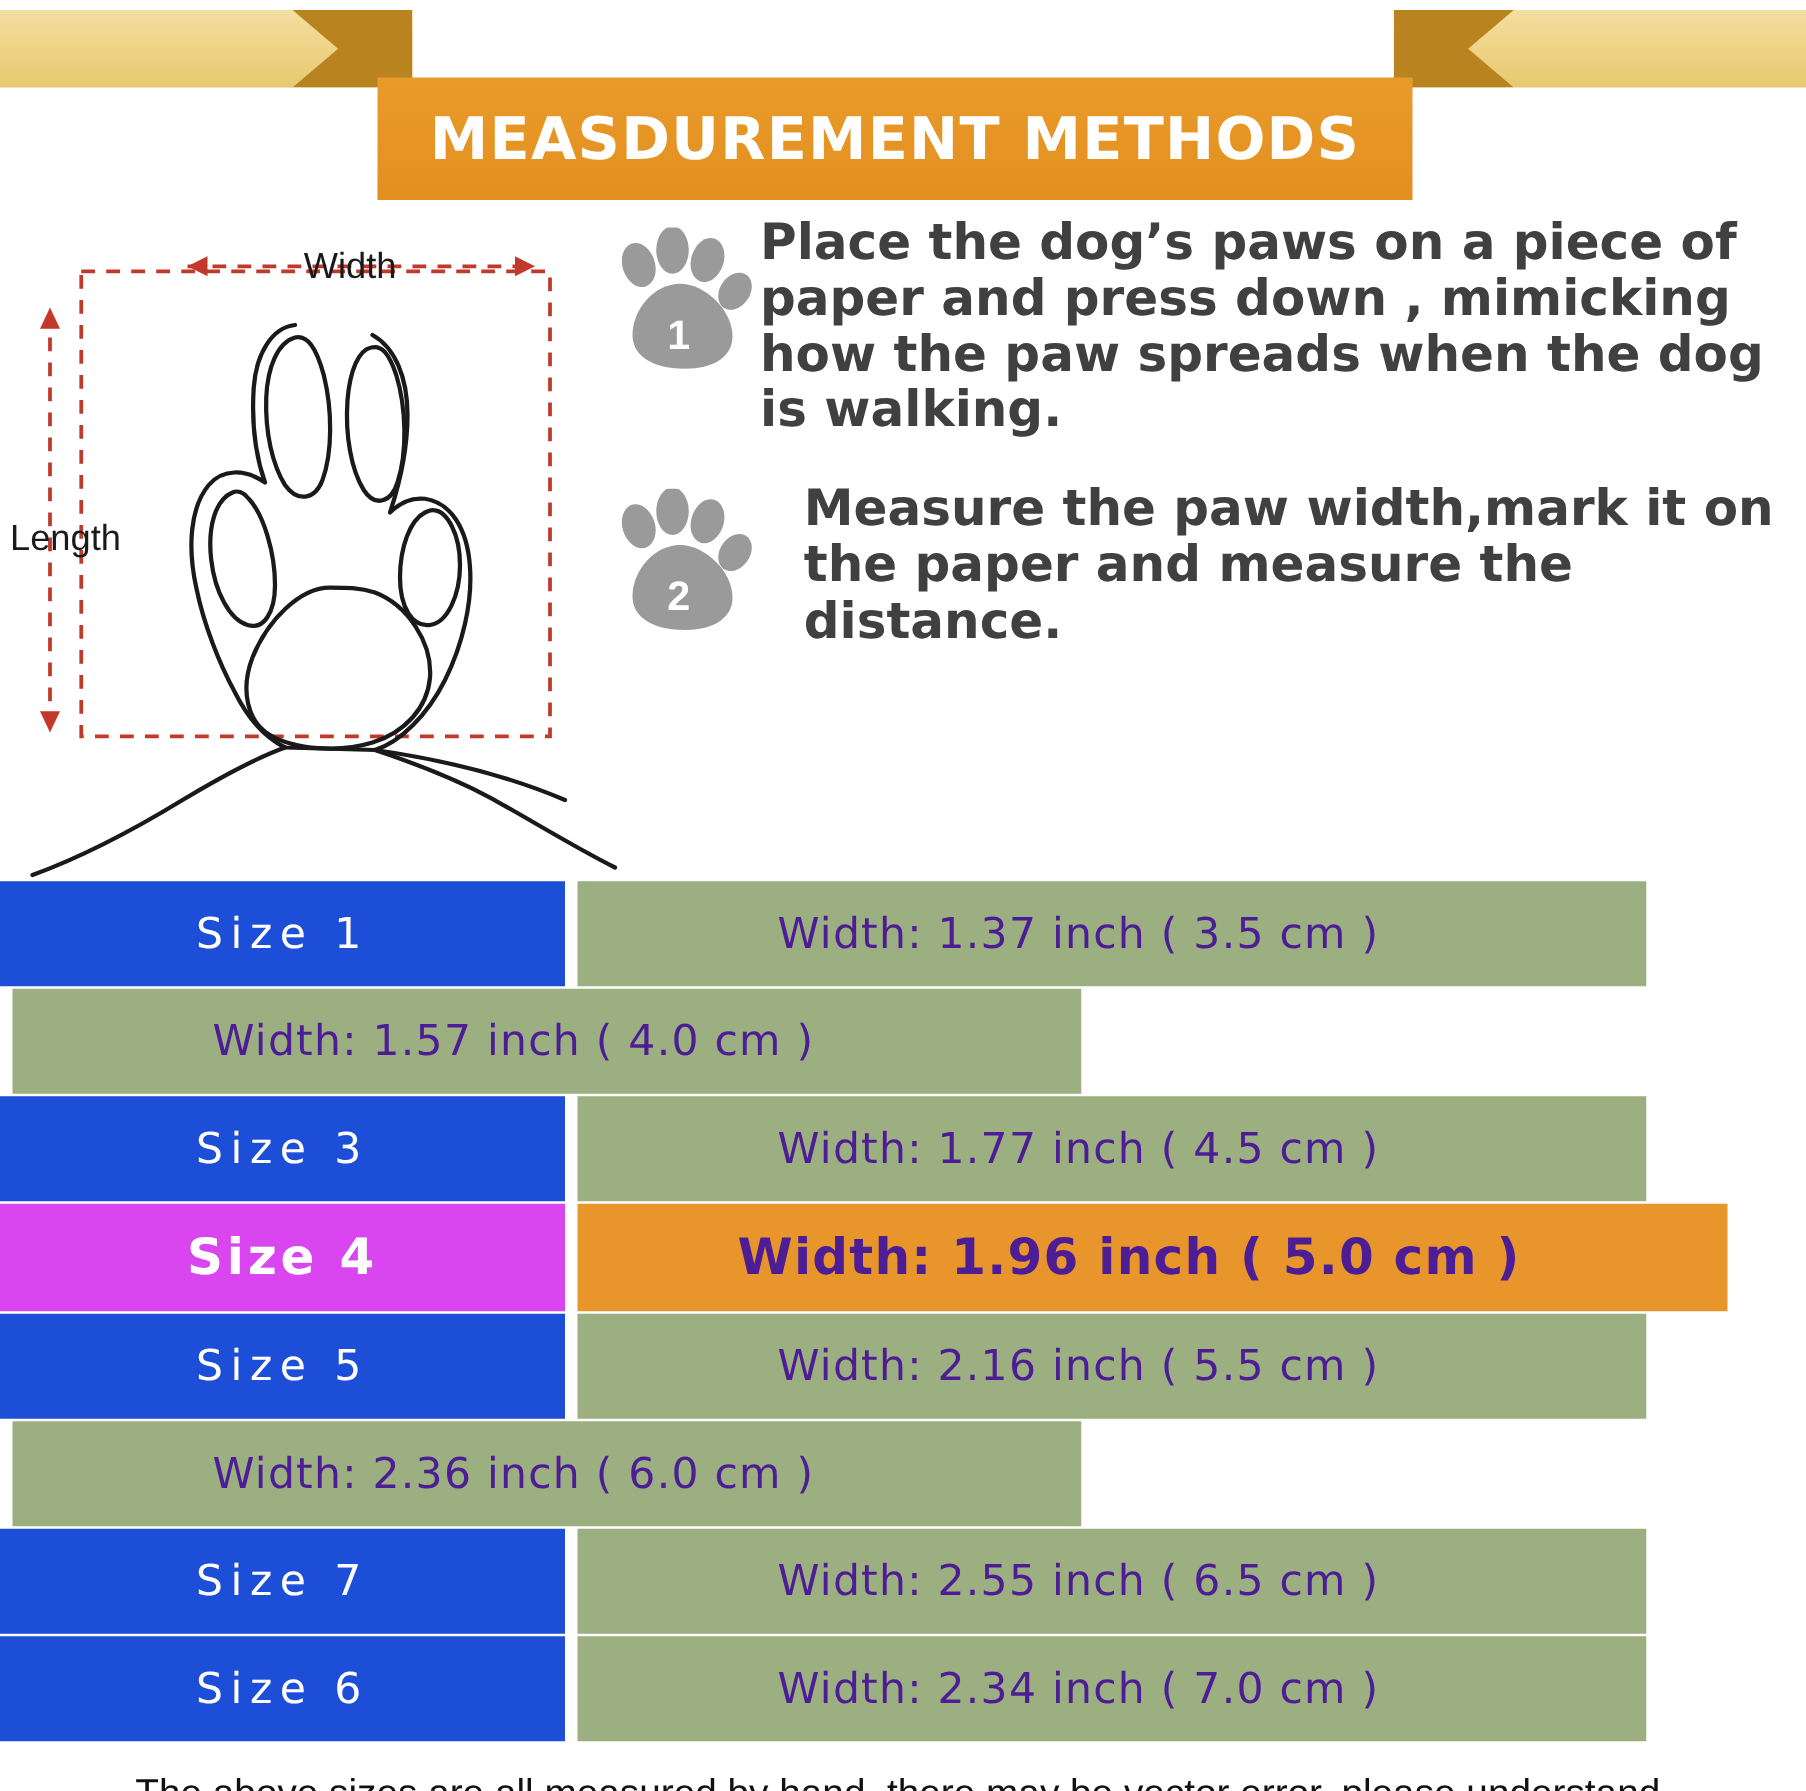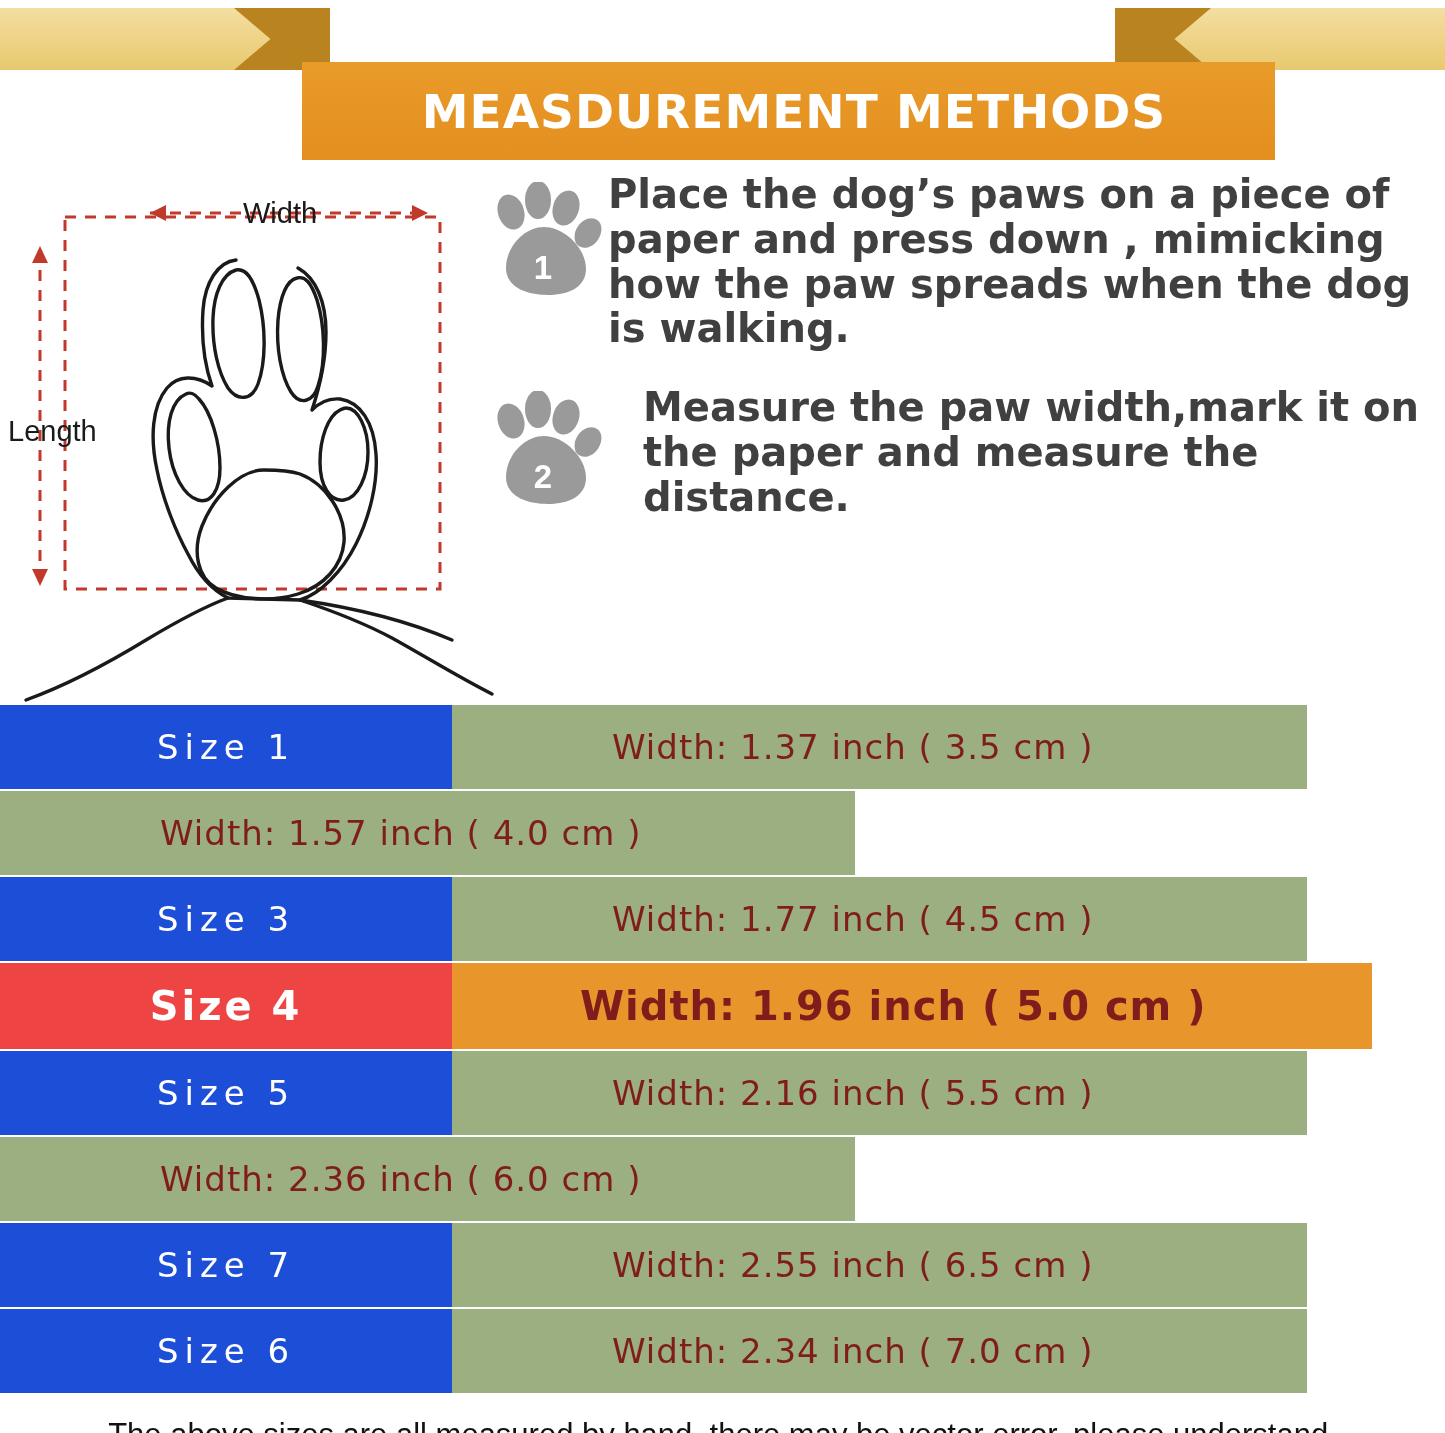--- a/index.html
+++ b/index.html
@@ -47,27 +47,26 @@
     height: 62px;
     background: #c98f21;
   }
   .ribbon-tail-left { left: 240px; clip-path: polygon(0 0, 100% 0, 100% 100%, 0 100%, 42% 50%); }
   .ribbon-tail-right { right: 240px; clip-path: polygon(0 0, 100% 0, 58% 50%, 100% 100%, 0 100%); }
 
   .banner-box {
     position: absolute;
     left: 302px;
     top: 62px;
-    width: 962px;
+    width: 828px;
     height: 98px;
     background: linear-gradient(180deg, #e99b2a 0%, #e38f1f 100%);
     display: flex;
     align-items: center;
     justify-content: center;
-    padding-left: 11px;
   }
   .banner-title {
     color: #ffffff;
     font-size: 47px;
     font-weight: bold;
     letter-spacing: 1px;
     font-family: "DejaVu Sans", sans-serif;
     white-space: nowrap;
   }
 
@@ -139,35 +138,36 @@
     display: flex;
     align-items: center;
     justify-content: center;
     color: #ffffff;
     font-size: 34px;
     letter-spacing: 6px;
     font-family: "DejaVu Sans", sans-serif;
     background: #1d4ed8;
   }
   .cell-width {
+    margin-left: 10px;
     width: 855px;
     display: flex;
     align-items: center;
-    color: #7f1d1d;
+    color: #4c1d95;
     font-size: 34px;
     font-family: "DejaVu Sans", sans-serif;
     background: #9caf81;
     padding-left: 160px;
     box-sizing: border-box;
     letter-spacing: 1px;
     text-align: right;
   }
   .row.highlight { height: 86px; }
   .row.highlight .cell-size {
-    background: #ef4444;
+    background: #d946ef;
     font-weight: bold;
     font-size: 40px;
     letter-spacing: 3px;
     width: 452px;
   }
   .row.highlight .cell-width {
     background: #e8962c;
     font-weight: bold;
     font-size: 40px;
     width: 920px;

